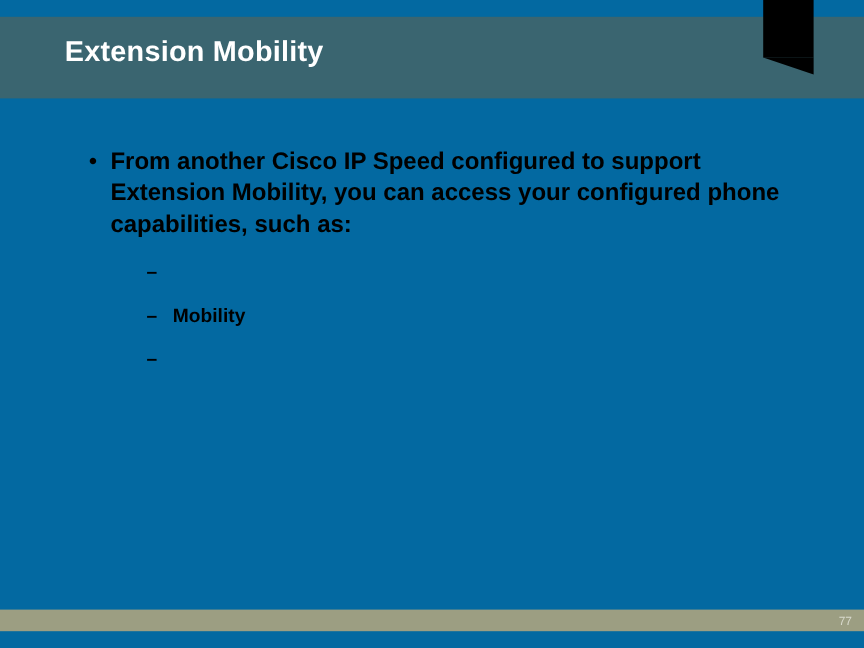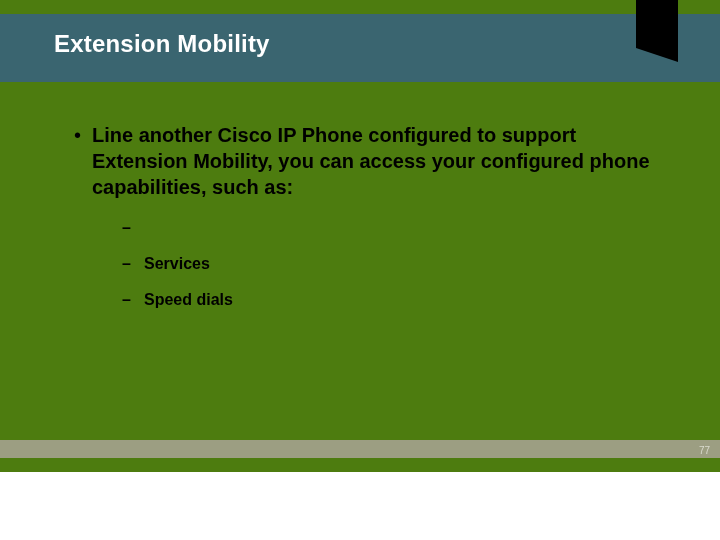--- a/index.html
+++ b/index.html
@@ -1,17 +1,17 @@
 <!DOCTYPE html>
 <html><head>
 <meta charset="utf-8">
 <style>
   * { margin: 0; padding: 0; box-sizing: border-box; }
   html, body { width: 720px; height: 540px; font-family: Arial, Helvetica, sans-serif; background: #fff; overflow: hidden; }
-  .slide { position: relative; width: 720px; height: 472px; background: #4d7c0f; }
+  .slide { position: relative; width: 720px; height: 540px; background: #0369a1; }
   .header-band { position: absolute; top: 14px; left: 0; width: 720px; height: 68px; background: #3a6570; }
   .title { position: absolute; top: 30px; left: 54px; font-size: 24px; font-weight: bold; color: #ffffff; letter-spacing: 0.2px; }
   .corner-tab { position: absolute; top: 0; right: 42px; width: 42px; height: 48px; background: #000; }
   .corner-cut { position: absolute; top: 48px; right: 42px; width: 0; height: 0; border-top: 14px solid #000; border-left: 42px solid transparent; }
   .body { position: absolute; top: 122px; left: 74px; width: 580px; color: #000; }
   .bullet-row { display: flex; align-items: flex-start; margin-bottom: 18px; }
   .bullet-dot { width: 18px; flex: 0 0 18px; font-size: 20px; line-height: 26px; color: #000; }
   .bullet-text { font-size: 20px; font-weight: bold; line-height: 26px; }
   .sublist { margin-left: 48px; margin-top: 6px; }
   .sub-row { display: flex; align-items: flex-start; margin-bottom: 16px; }
@@ -27,32 +27,31 @@
 
   <div class="header-band"></div>
   <div class="title">Extension Mobility</div>
 
   <div class="corner-tab"></div>
   <div class="corner-cut"></div>
 
   <div class="body">
     <div class="bullet-row">
       <div class="bullet-dot">•</div>
-      <div class="bullet-text">Line another Cisco IP Phone configured to support Extension Mobility, you can access your configured phone capabilities, such as:</div>
+      <div class="bullet-text">From another Cisco IP Speed configured to support Extension Mobility, you can access your configured phone capabilities, such as:</div>
     </div>
     <div class="sublist">
       <div class="sub-row">
         <div class="sub-dash">–</div>
       </div>
       <div class="sub-row">
         <div class="sub-dash">–</div>
-        <div class="sub-text">Services</div>
+        <div class="sub-text">Mobility</div>
       </div>
       <div class="sub-row">
         <div class="sub-dash">–</div>
-        <div class="sub-text">Speed dials</div>
       </div>
     </div>
   </div>
 
   <div class="footer-band"></div>
   <div class="page-num">77</div>
 </div>
 
 </body></html>

